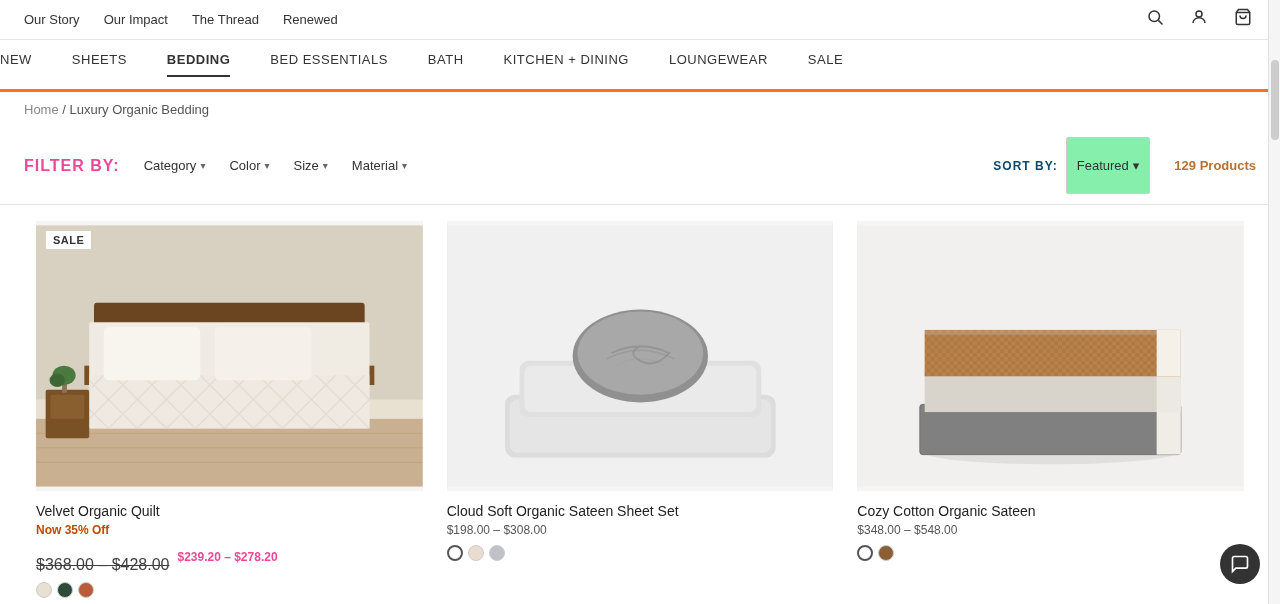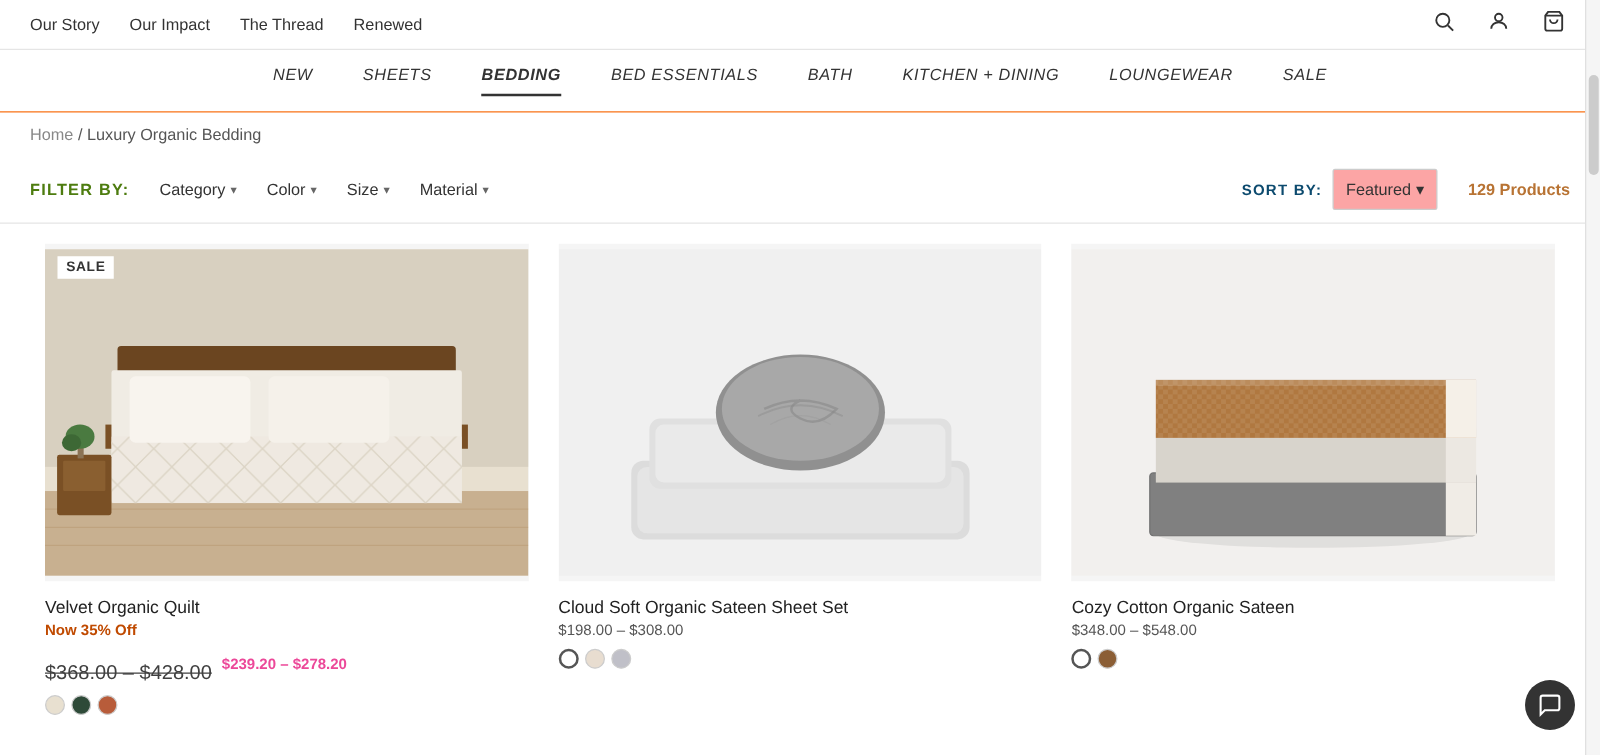--- a/index.html
+++ b/index.html
@@ -44,25 +44,23 @@
       border: none;
       cursor: pointer;
       font-size: 18px;
       color: #333;
       padding: 4px;
     }
 
     
     .main-nav {
       display: flex;
-      justify-content: center;
       gap: 40px;
       padding: 12px 0;
-      border-bottom: 1px solid #f97316;
-      font-style: italic;
+      border-bottom: 3px solid #f97316;
     }
     .nav-item {
       font-family: Arial, sans-serif;
       font-size: 13px;
       letter-spacing: 0.5px;
       text-decoration: none;
       color: #333;
       padding-bottom: 8px;
       cursor: pointer;
     }
@@ -84,24 +82,24 @@
     
     .filter-bar {
       display: flex;
       align-items: center;
       padding: 10px 24px;
       border-bottom: 1px solid #e5e5e5;
       gap: 8px;
     }
     .filter-label {
       font-family: Arial, sans-serif;
-      font-size: 13px;
+      font-size: 16px;
       font-weight: 700;
       letter-spacing: 1px;
-      color: #4d7c0f;
+      color: #ec4899;
       margin-right: 8px;
     }
     .filter-dropdown {
       display: flex;
       align-items: center;
       gap: 4px;
       font-family: Arial, sans-serif;
       font-size: 13px;
       color: #333;
       cursor: pointer;
@@ -126,23 +124,23 @@
     }
     .sort-dropdown {
       display: flex;
       align-items: center;
       gap: 4px;
       font-family: Arial, sans-serif;
       font-size: 13px;
       color: #333;
       cursor: pointer;
       border: 1px solid #ccc;
-      padding: 8px 10px;
+      padding: 20px 10px;
       border-radius: 2px;
-      background: #fca5a5;
+      background: #86efac;
     }
     .product-count {
       font-family: Arial, sans-serif;
       font-size: 13px;
       color: #b87333;
       font-weight: 600;
       margin-left: 16px;
     }
 
     

